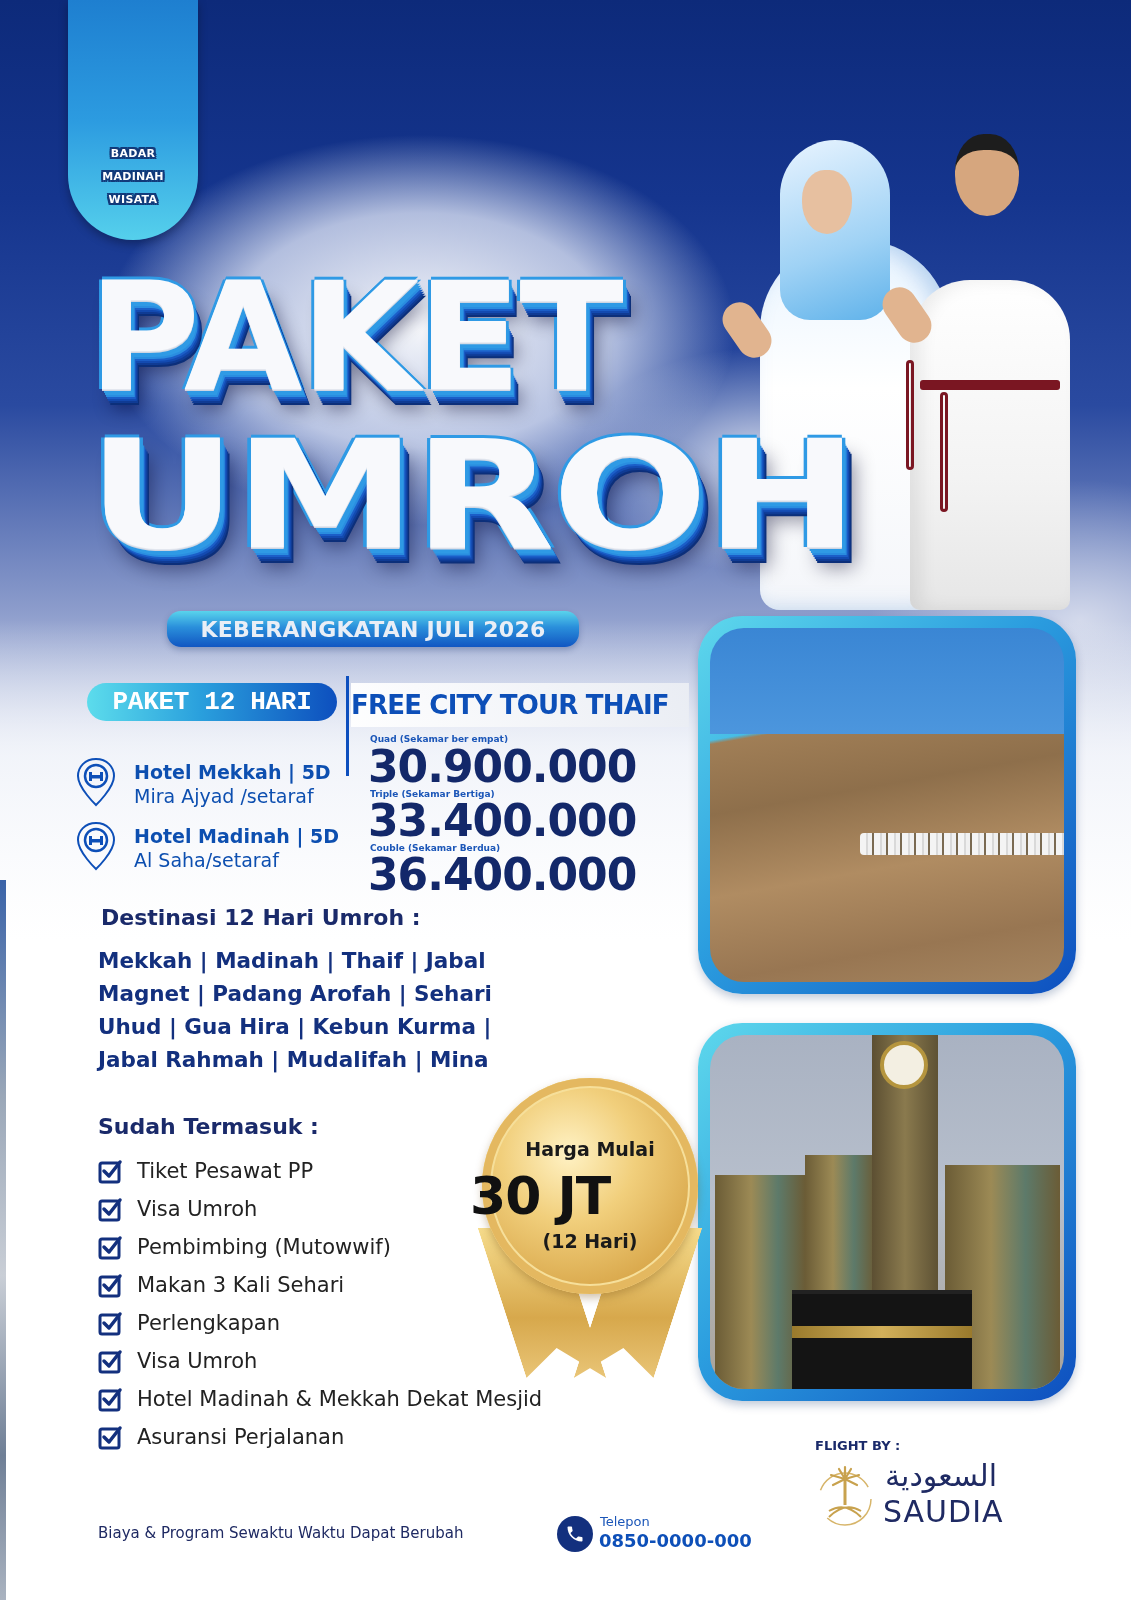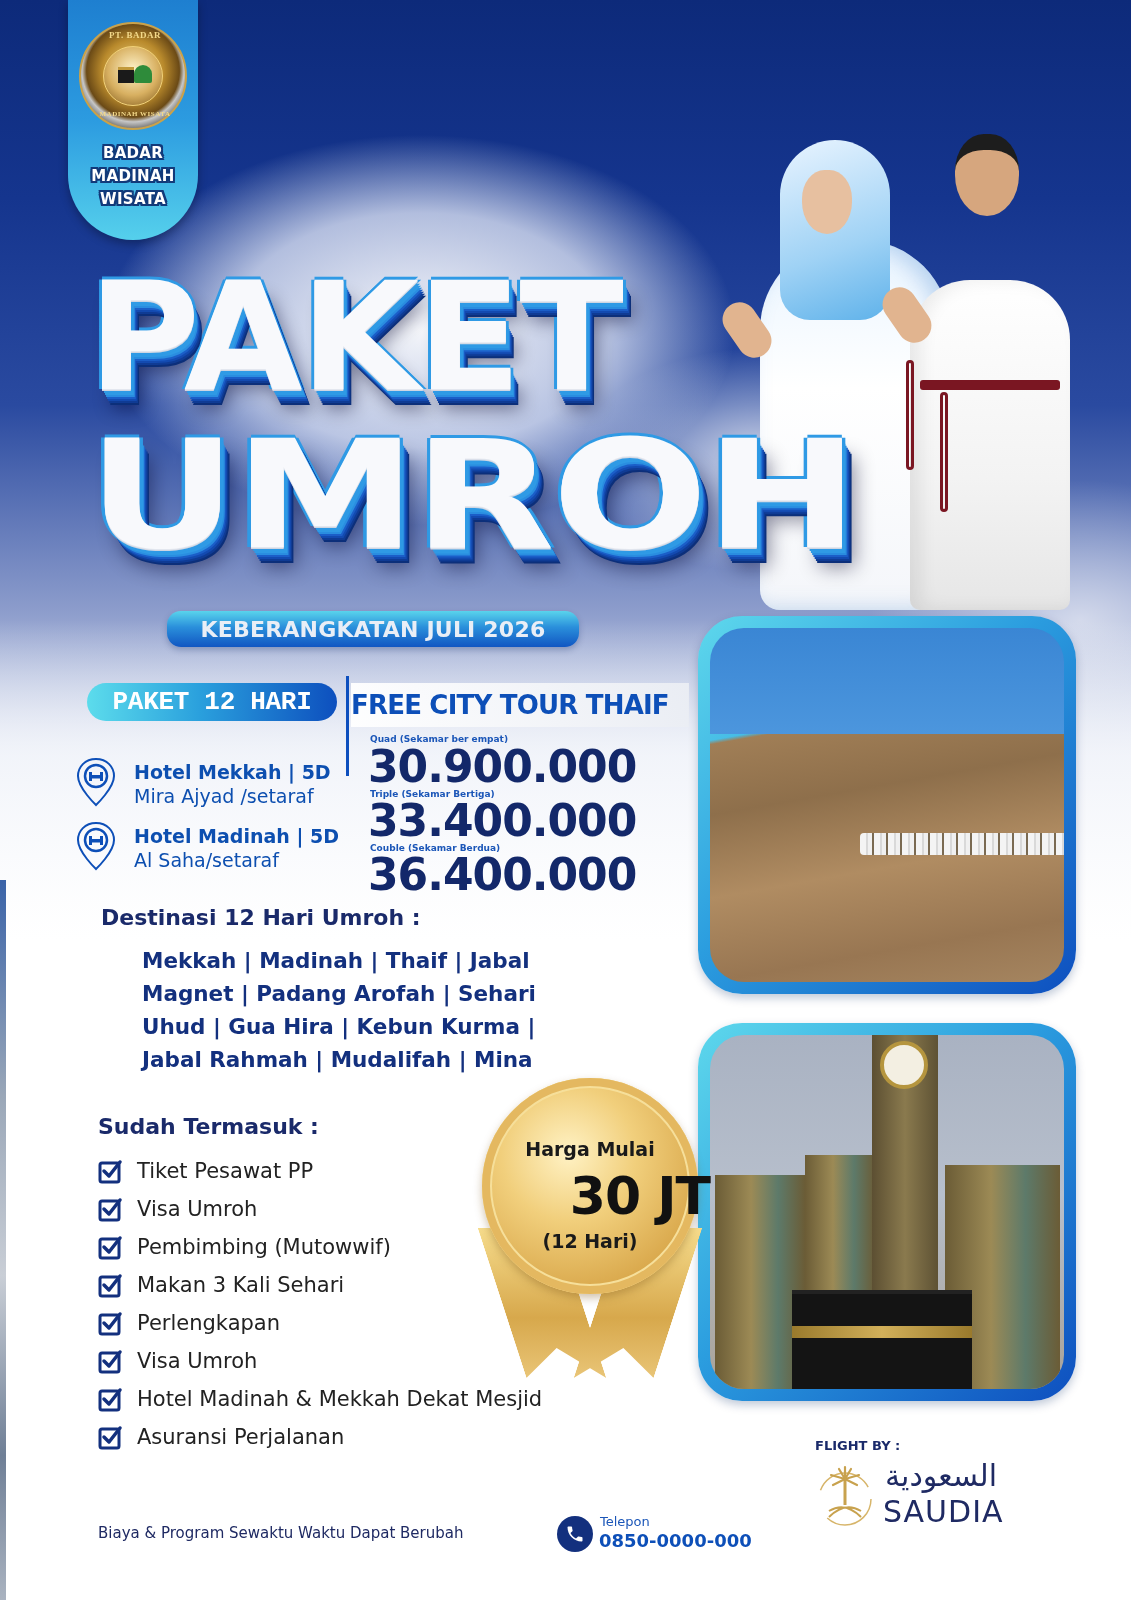--- a/index.html
+++ b/index.html
@@ -41,21 +41,21 @@
   .logo-inner {
     position: absolute; left: 22px; top: 22px; width: 60px; height: 60px; border-radius: 50%;
     background: radial-gradient(circle at 50% 40%, #fff4cc, #d8b061 55%, #7a5518 100%);
     border: 1.5px solid #f2d27a;
   }
   .kaaba-mini { position: absolute; left: 14px; top: 20px; width: 16px; height: 16px; background: #1a1a1a; border-top: 3px solid #c29a3b; }
   .dome-mini { position: absolute; left: 30px; top: 18px; width: 18px; height: 18px; border-radius: 50% 50% 2px 2px; background: #2e8b3a; }
   .logo-ring-text { position: absolute; left: 0; width: 108px; text-align: center; font-family: "Liberation Serif", serif; font-size: 9px; color: #f3d98a; font-weight: bold; letter-spacing: 0.5px; }
   .logo-name {
     position: absolute; left: 0; top: 142px; width: 130px; text-align: center;
-    font-family: "DejaVu Sans", sans-serif; font-weight: bold; font-size: 15px; line-height: 23px; color: #ffffff;
+    font-family: "DejaVu Sans", sans-serif; font-weight: bold; font-size: 11px; line-height: 23px; color: #ffffff;
     text-shadow: -2px 0 #123a7a, 2px 0 #123a7a, 0 -2px #123a7a, 0 2px #123a7a, 2px 2px #123a7a, -2px -2px #123a7a, 2px -2px #123a7a, -2px 2px #123a7a;
   }
   .logo-name div { letter-spacing: 0.3px; }
 
   
   .title {
     position: absolute; left: 88px; font-family: "DejaVu Sans", sans-serif; font-weight: bold;
     color: #f8f9fc; letter-spacing: -2px; line-height: 1;
     text-shadow:
       0 1px 0 #e3e7ef, 0 2px 0 #cfd6e3,
@@ -109,40 +109,40 @@
     position: absolute; left: 351px; top: 683px; width: 338px; height: 44px;
     background: linear-gradient(90deg, rgba(255,255,255,0.95), rgba(235,238,244,0.95));
     display: flex; align-items: center; padding-left: 0;
     font-family: "DejaVu Sans", sans-serif; font-weight: bold; font-size: 26px; color: #0d4fb8; letter-spacing: -0.8px; white-space: nowrap;
   }
   .price-label { position: absolute; left: 370px; font-family: "DejaVu Sans", sans-serif; font-weight: bold; font-size: 9px; color: #1b56b8; white-space: nowrap; }
   .price-value { position: absolute; left: 368px; font-family: "DejaVu Sans", sans-serif; font-weight: bold; font-size: 44px; color: #13286a; letter-spacing: -1px; line-height: 1; white-space: nowrap; }
 
   
   .dest-title { position: absolute; left: 101px; top: 905px; font-family: "DejaVu Sans", sans-serif; font-weight: bold; font-size: 22px; color: #1a2a6a; white-space: nowrap; }
-  .dest-list { position: absolute; left: 98px; top: 944px; width: 420px; font-family: "DejaVu Sans", sans-serif; font-weight: bold; font-size: 21.5px; line-height: 33px; color: #13307e; margin-left: 44px; }
+  .dest-list { position: absolute; left: 98px; top: 944px; width: 420px; font-family: "DejaVu Sans", sans-serif; font-weight: bold; font-size: 21.5px; line-height: 33px; color: #13307e; }
   .dest-line { white-space: nowrap; }
 
   
   .inc-title { position: absolute; left: 98px; top: 1114px; font-family: "DejaVu Sans", sans-serif; font-weight: bold; font-size: 22px; color: #1a2a6a; white-space: nowrap; }
   .inc-list { position: absolute; left: 98px; top: 1152px; }
   .inc-item { position: relative; height: 38px; display: flex; align-items: center; }
   .check { width: 25px; height: 25px; margin-right: 14px; flex: none; }
   .inc-text { font-family: "DejaVu Sans", sans-serif; font-size: 21px; color: #222; white-space: nowrap; }
 
   
   .medal { position: absolute; left: 470px; top: 1078px; width: 240px; height: 310px; }
   .ribbon { position: absolute; width: 80px; height: 150px; background: linear-gradient(180deg, #f6dc8c, #d7a84c 60%, #e9c577); }
   .ribbon-l { left: 32px; top: 150px; transform: skewX(18deg); clip-path: polygon(0 0,100% 0,100% 100%,50% 80%,0 100%); }
   .ribbon-r { left: 128px; top: 150px; transform: skewX(-18deg); clip-path: polygon(0 0,100% 0,100% 100%,50% 80%,0 100%); }
   .medal-disc { position: absolute; left: 12px; top: 0; width: 216px; height: 216px; border-radius: 50%;
     background: radial-gradient(circle at 40% 35%, #fff2c4 0%, #f1cf7c 35%, #d8a649 75%, #b98432 100%);
     box-shadow: inset 0 0 0 8px #e4b860, inset 0 0 0 10px #f6df9a, 0 4px 8px rgba(120,80,20,0.35); }
   .medal-line1 { position: absolute; left: 0; width: 240px; top: 60px; text-align: center; font-family: "DejaVu Sans", sans-serif; font-weight: bold; font-size: 19px; color: #1a1a1a; }
-  .medal-line2 { position: absolute; left: 0; width: 240px; top: 88px; text-align: right; font-family: "DejaVu Sans", sans-serif; font-weight: bold; font-size: 52px; color: #111; letter-spacing: -1px; }
+  .medal-line2 { position: absolute; left: 0; width: 240px; top: 88px; text-align: left; font-family: "DejaVu Sans", sans-serif; font-weight: bold; font-size: 52px; color: #111; letter-spacing: -1px; }
   .medal-line3 { position: absolute; left: 0; width: 240px; top: 152px; text-align: center; font-family: "DejaVu Sans", sans-serif; font-weight: bold; font-size: 19px; color: #1a1a1a; }
 
   
   .frame {
     position: absolute; border-radius: 44px; padding: 12px;
     background: linear-gradient(135deg, #5ed8ec 0%, #2b9ddf 45%, #0e4fbf 100%);
     box-shadow: 0 4px 10px rgba(0,40,100,0.25);
   }
   .frame-inner { width: 100%; height: 100%; border-radius: 34px; overflow: hidden; position: relative; }
   .frame-1 { left: 698px; top: 616px; width: 378px; height: 378px; }
@@ -174,28 +174,20 @@
   .phone-number { position: absolute; left: 599px; top: 1530px; font-family: "DejaVu Sans", sans-serif; font-weight: bold; font-size: 18px; color: #0d4fb8; white-space: nowrap; text-align: right; }
 </style>
 </head>
 <body>
 
 <div class="hero-bg"></div>
 <div class="hero-fade"></div>
 <div class="left-strip"></div>
 
 <div class="logo-tab">
-  <div class="logo-circle">
-    <div class="logo-ring-text" style="top:6px">PT. BADAR</div>
-    <div class="logo-inner">
-      <div class="kaaba-mini"></div>
-      <div class="dome-mini"></div>
-    </div>
-    <div class="logo-ring-text" style="top:86px;font-size:7px">MADINAH WISATA</div>
-  </div>
   <div class="logo-name">
     <div>BADAR</div>
     <div>MADINAH</div>
     <div>WISATA</div>
   </div>
 </div>
 
 <div class="couple">
   <div class="woman-body"></div>
   <div class="woman-hijab"></div>

